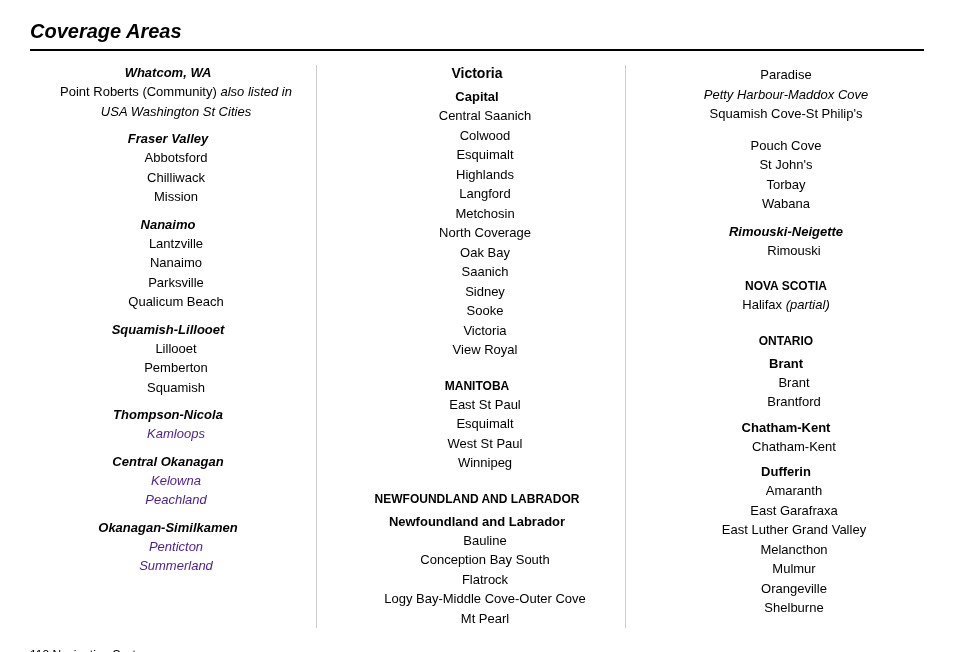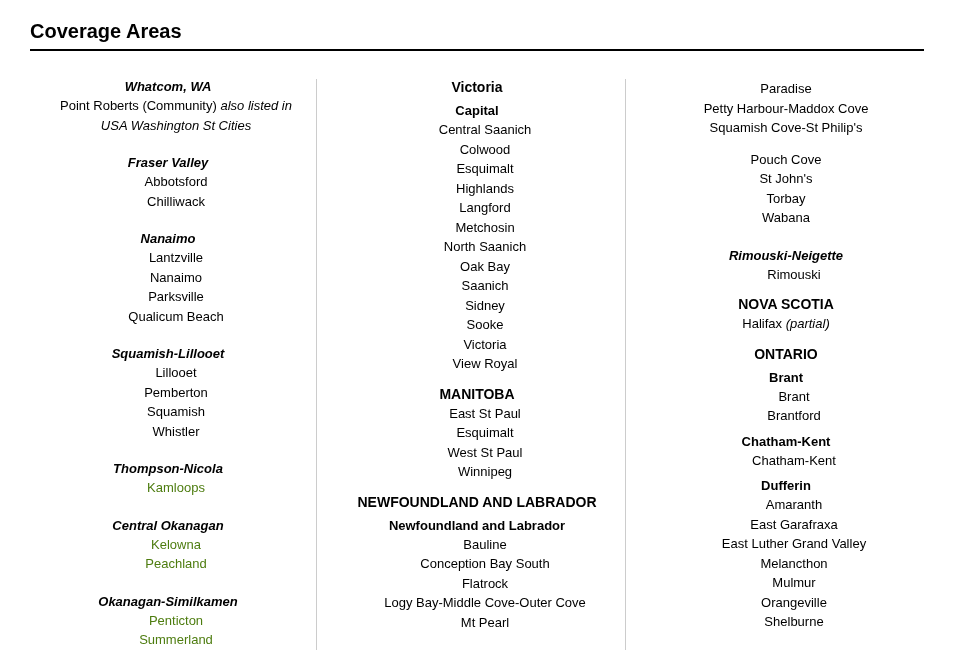--- a/index.html
+++ b/index.html
@@ -10,68 +10,70 @@
       color: #000;
       width: 954px;
       min-height: 652px;
       padding: 20px 30px;
     }
     h1.page-title {
       font-size: 20px;
       font-weight: bold;
       border-bottom: 2px solid #000;
       padding-bottom: 6px;
-      margin-bottom: 28px;
+      margin-bottom: 14px;
+      font-style: italic;
     }
     .columns-wrapper {
       display: flex;
       gap: 12px;
       text-align: center;
     }
     .col {
       flex: 1;
       padding-right: 10px;
       border-right: 1px solid #ccc;
       margin-right: 10px;
     }
     .col:last-child {
       border-right: none;
       margin-right: 0;
       padding-right: 0;
     }
     .region-name {
       font-style: italic;
       font-weight: bold;
-      margin-top: 20px;
+      margin-top: 10px;
       margin-bottom: 2px;
       display: block;
     }
     .region-name.bold-only {
       font-style: normal;
       font-weight: bold;
-      font-size: 14px;
-      margin-top: 12px;
+      font-size: 12px;
+      margin-top: 19px;
     }
     .sub-region {
       font-weight: bold;
       font-style: normal;
       margin-top: 8px;
       margin-bottom: 2px;
       display: block;
     }
     .sub-region.italic {
     }
     .city {
       display: block;
       padding-left: 16px;
       line-height: 1.5;
     }
     .city.link {
-      color: #4d7c0f;
+      color: #4c1d95;
       text-decoration: none;
+      font-style: italic;
     }
     .note {
       font-style: italic;
       display: inline;
     }
     .first-region {
       margin-top: 0;
     }
     .victoria-header {
       font-size: 14px;
@@ -95,32 +97,32 @@
 <div class="columns-wrapper">
 
   <div class="col">
 
     <span class="region-name first-region">Whatcom, WA</span>
     <span class="city">Point Roberts (Community) <span class="note">also listed in USA Washington St Cities</span></span>
 
     <span class="region-name">Fraser Valley</span>
     <span class="city">Abbotsford</span>
     <span class="city">Chilliwack</span>
+    <span class="city">Mission</span>
 
     <span class="region-name">Nanaimo</span>
     <span class="city">Lantzville</span>
     <span class="city">Nanaimo</span>
     <span class="city">Parksville</span>
     <span class="city">Qualicum Beach</span>
 
     <span class="region-name">Squamish-Lillooet</span>
     <span class="city">Lillooet</span>
     <span class="city">Pemberton</span>
     <span class="city">Squamish</span>
-    <span class="city">Whistler</span>
 
     <span class="region-name">Thompson-Nicola</span>
     <a class="city link" href="#">Kamloops</a>
 
     <span class="region-name">Central Okanagan</span>
     <a class="city link" href="#">Kelowna</a>
     <a class="city link" href="#">Peachland</a>
 
     <span class="region-name">Okanagan-Similkamen</span>
     <a class="city link" href="#">Penticton</a>
@@ -130,21 +132,21 @@
   <div class="col">
 
     <span class="victoria-header">Victoria</span>
     <span class="sub-region italic">Capital</span>
     <span class="city">Central Saanich</span>
     <span class="city">Colwood</span>
     <span class="city">Esquimalt</span>
     <span class="city">Highlands</span>
     <span class="city">Langford</span>
     <span class="city">Metchosin</span>
-    <span class="city">North Saanich</span>
+    <span class="city">North Coverage</span>
     <span class="city">Oak Bay</span>
     <span class="city">Saanich</span>
     <span class="city">Sidney</span>
     <span class="city">Sooke</span>
     <span class="city">Victoria</span>
     <span class="city">View Royal</span>
 
     <span class="region-name bold-only">MANITOBA</span>
     <span class="city">East St Paul</span>
     <span class="city">Esquimalt</span>
@@ -156,21 +158,21 @@
     <span class="city">Bauline</span>
     <span class="city">Conception Bay South</span>
     <span class="city">Flatrock</span>
     <span class="city">Logy Bay-Middle Cove-Outer Cove</span>
     <span class="city">Mt Pearl</span>
   </div>
 
   <div class="col">
 
     <span class="city" style="padding-left:0;">Paradise</span>
-    <span class="city" style="padding-left:0;">Petty Harbour-Maddox Cove</span>
+    <span class="city" style="padding-left:0;font-style:italic;">Petty Harbour-Maddox Cove</span>
     <span class="city" style="padding-left:0;">Squamish Cove-St Philip's</span>
     <span class="city" style="padding-left:0;margin-top:12px;">Pouch Cove</span>
     <span class="city" style="padding-left:0;">St John's</span>
     <span class="city" style="padding-left:0;">Torbay</span>
     <span class="city" style="padding-left:0;">Wabana</span>
 
     <span class="region-name">Rimouski-Neigette</span>
     <span class="city">Rimouski</span>
 
     <span class="region-name bold-only">NOVA SCOTIA</span>

